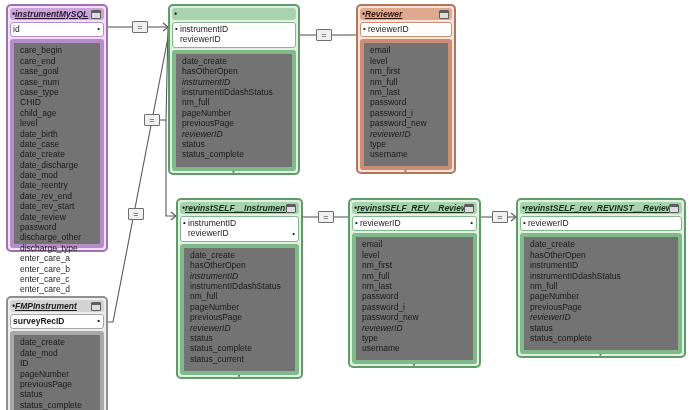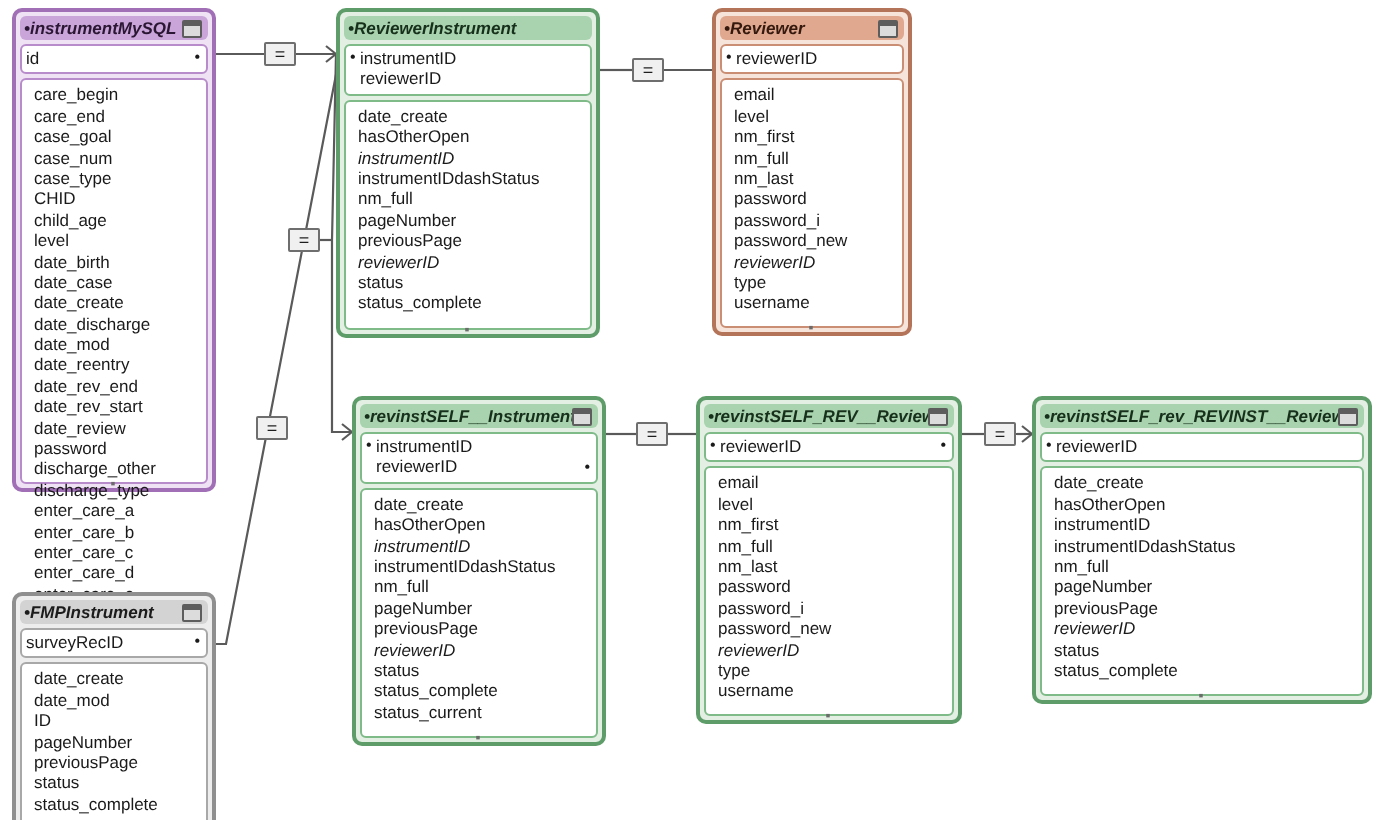--- a/index.html
+++ b/index.html
@@ -50,33 +50,33 @@
     border-radius: 3px;
     display: flex;
     align-items: center;
     padding: 0 3px 0 2px;
     font-style: italic;
     font-weight: bold;
     font-size: 8.5px;
     white-space: nowrap;
     overflow: hidden;
   }
-  .tbl .hdr .ttl { flex: 1 1 auto; overflow: hidden; text-overflow: clip; }
+  .tbl .hdr .ttl { flex: 1 1 auto; overflow: hidden; text-overflow: clip; text-decoration: underline; }
   .tbl .keybox {
     margin-top: 2px;
     background: #ffffff;
     border-radius: 3px;
     border: 1px solid #b9b9b9;
     padding: 1px 3px 2px 2px;
   }
   .tbl .fieldbox {
     margin-top: 2px;
-    background: #ffffff;
+    background: #737373;
     border-radius: 3px;
-    border: 1px solid #4c1d95;
+    border: 4px solid #4c1d95;
     padding: 2px 3px 3px 6px;
   }
   .row {
     display: flex;
     align-items: center;
     white-space: nowrap;
     height: 10.4px;
   }
   .row .bullet {
     display: inline-block;
@@ -140,21 +140,21 @@
   .theme-green .keybox { border-color: #7fba89; }
   .theme-green .fieldbox { border-color: #7fba89; }
 
   .theme-salmon { border-color: #b4745a; background: #f6e4da; }
   .theme-salmon .hdr { background: #e0a98f; color: #36190e; }
   .theme-salmon .keybox { border-color: #c98e73; }
   .theme-salmon .fieldbox { border-color: #c98e73; }
 
   .theme-gray { border-color: #8f8f8f; background: #ededed; }
   .theme-gray .hdr { background: #d3d3d3; color: #1c1c1c; }
-  .theme-gray .keybox { border-color: #a8a8a8; }
+  .theme-gray .keybox { border-color: #a8a8a8; font-weight: bold; }
   .theme-gray .fieldbox { border-color: #a8a8a8; }
 
   
   .op {
     position: absolute;
     z-index: 4;
     width: 16px;
     height: 12px;
     box-sizing: border-box;
     border: 1px solid #6e6e6e;
@@ -248,21 +248,20 @@
       <div class="fld">enter_care_d</div>
       <div class="fld">enter_care_e</div>
       <div class="fld">enter_care_f</div>
     </div>
     <div class="nub">▪</div>
   </div>
 
   <div class="tbl theme-green" style="left:168px; top:4px; width:132px;">
     <div class="hdr">
       <span class="bullet">•</span>
-      <span class="ttl">ReviewerInstrument</span>
     </div>
     <div class="keybox">
       <div class="row">
         <span class="bullet">•</span>
         <span class="nm">instrumentID</span>
       </div>
       <div class="row">
         <span class="bullet"></span>
         <span class="nm">reviewerID</span>
       </div>

